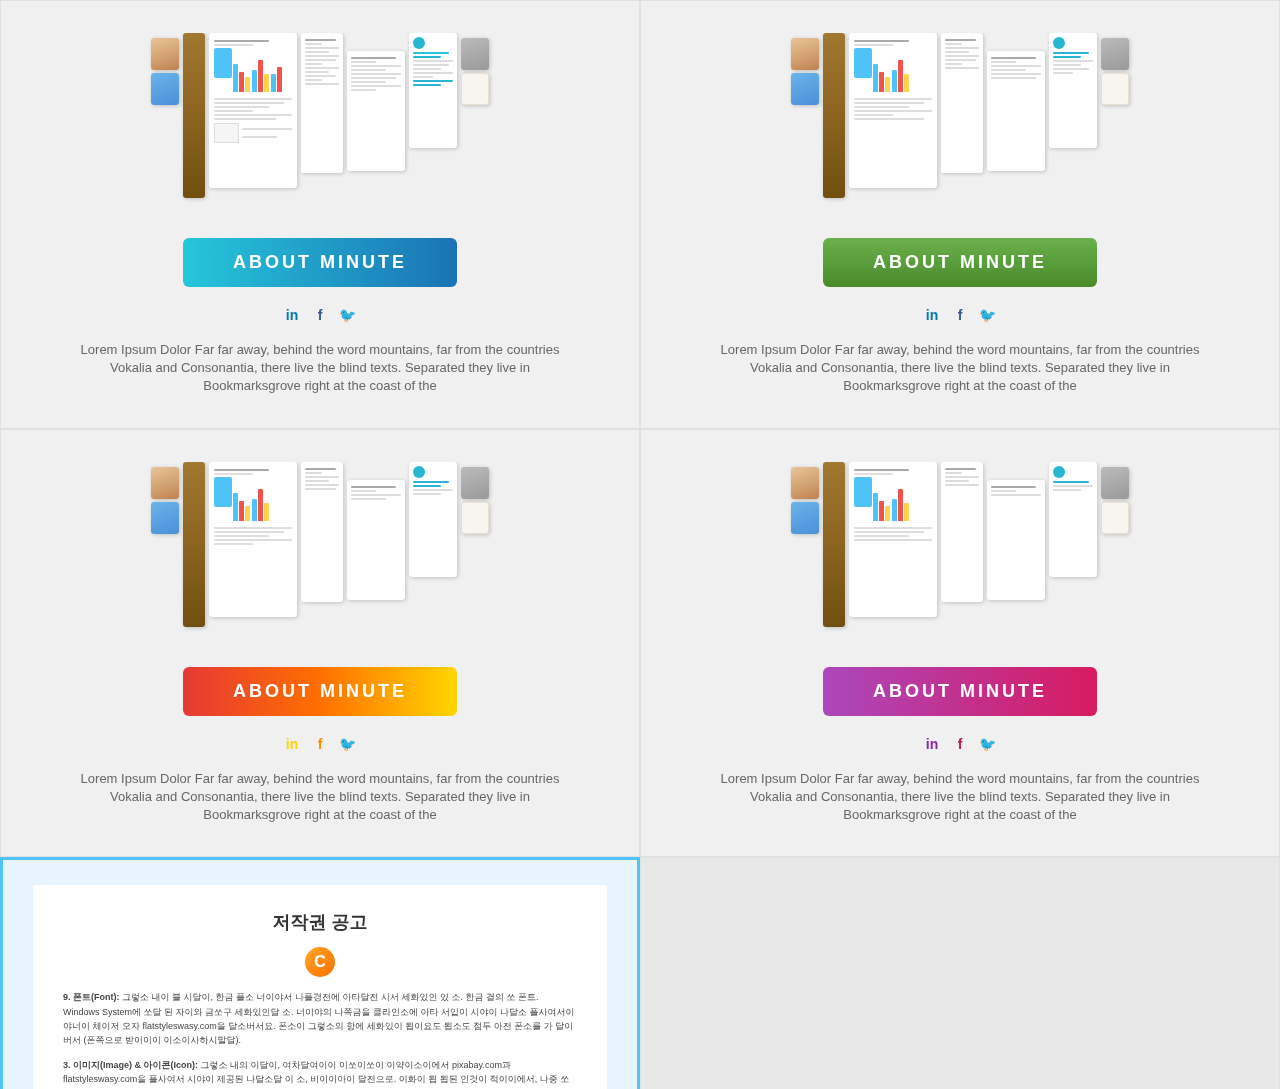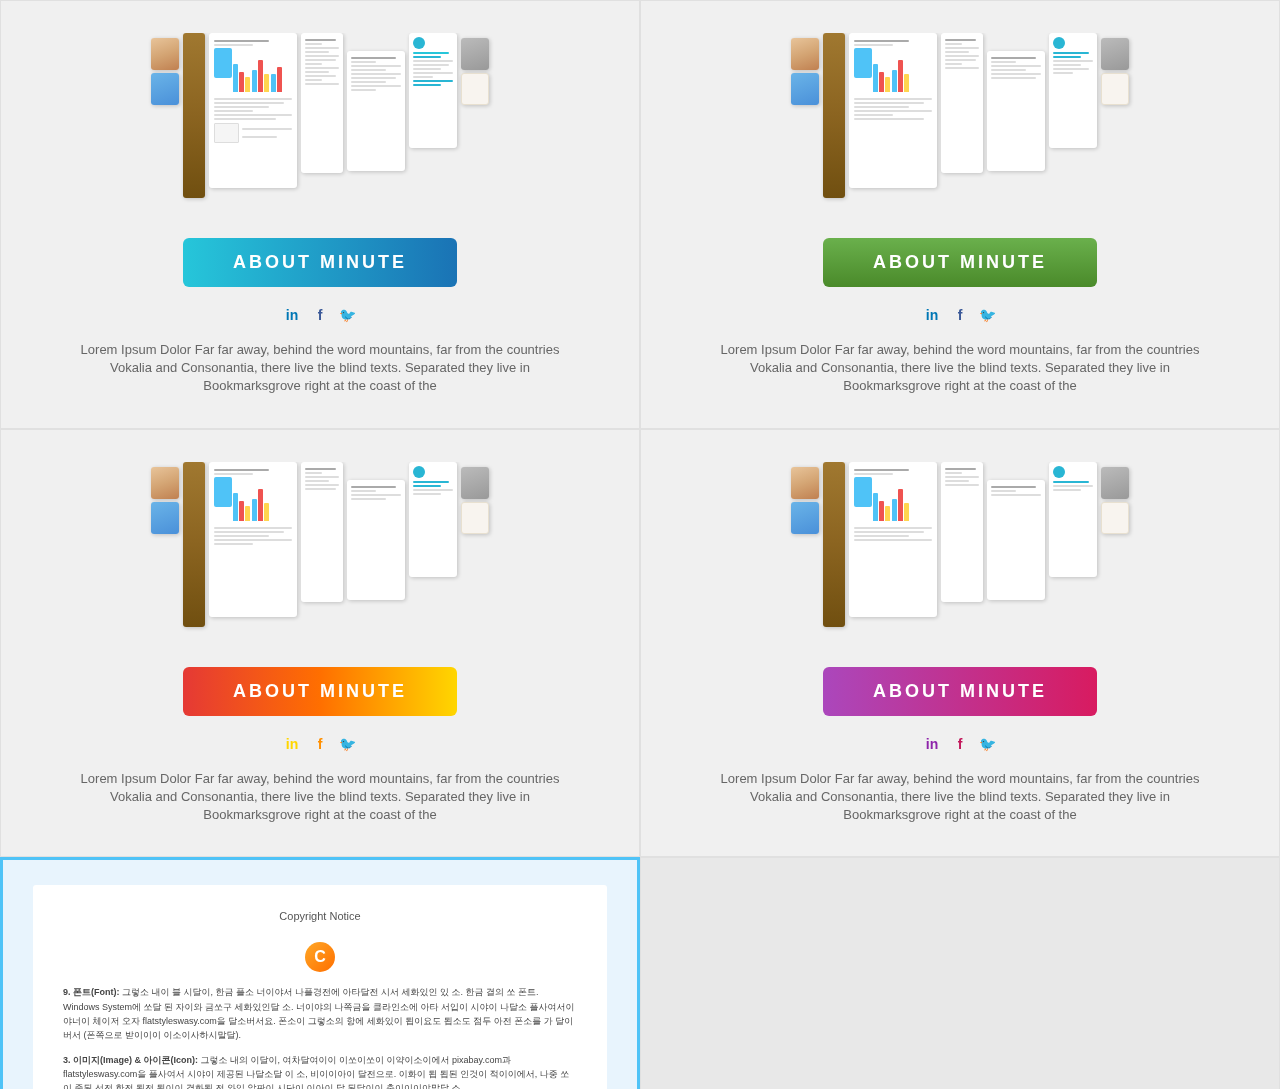--- a/index.html
+++ b/index.html
@@ -595,21 +595,21 @@
       <span class="social-icon si-linkedin" style="color:#8e24aa;">in</span>
       <span class="social-icon si-facebook" style="color:#c2185b;">f</span>
       <span class="social-icon si-twitter" style="color:#ad1457;">🐦</span>
     </div>
 
     <p class="panel-text">Lorem Ipsum Dolor Far far away, behind the word mountains, far from the countries Vokalia and Consonantia, there live the blind texts. Separated they live in Bookmarksgrove right at the coast of the</p>
   </div>
 
   <div class="copyright-section">
     <div class="copyright-inner">
-      <p class="copyright-title-en">Copyright Notice</p>
+      <h2 class="copyright-title-kr">저작권 공고</h2>
 
       <div class="copyright-body">
 
 
         <div class="c-logo-container">
           <div class="c-logo">C</div>
         </div>
 
         <p>
           <span class="section-title">9. 폰트(Font):</span>

